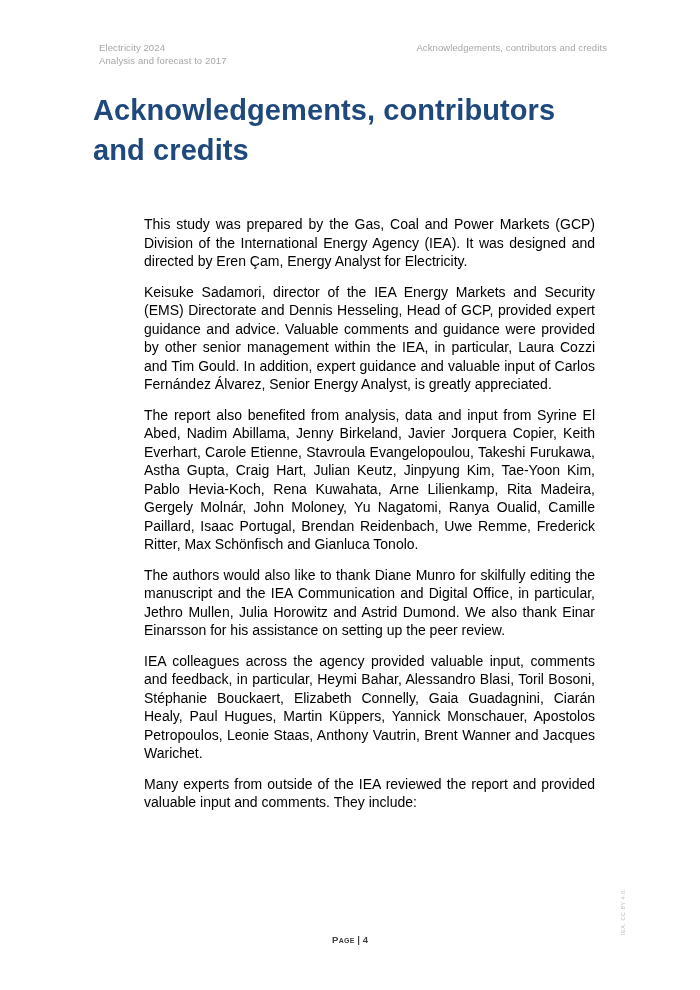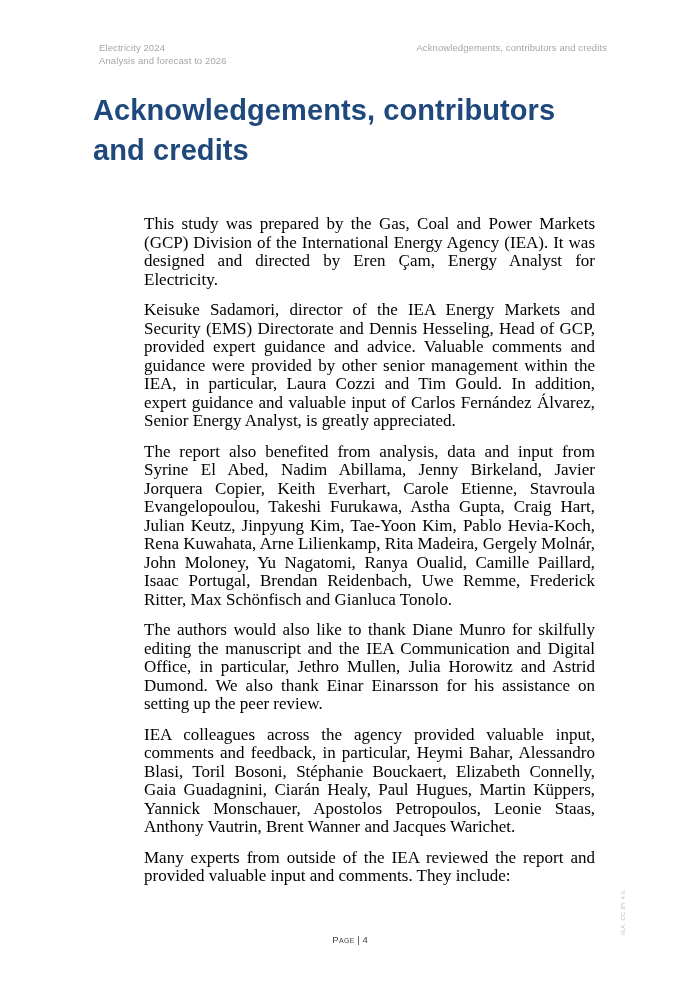--- a/index.html
+++ b/index.html
@@ -48,34 +48,34 @@
       letter-spacing: 0.1px;
     }
     .body-text {
       position: absolute;
       left: 144px;
       top: 215px;
       width: 463px;
     }
     .body-text p {
       margin: 0 12px 12px 0;
-      font-size: 17px;
+      font-size: 14px;
       line-height: 18.5px;
       text-align: justify;
       color: #000000;
-      font-family: Liberation Serif, serif;
     }
     .page-footer {
       position: absolute;
       left: 0;
       width: 700px;
       top: 934px;
       text-align: center;
       font-size: 9.5px;
       color: #404040;
+      font-weight: bold;
     }
     .page-footer .sc {
       font-variant: small-caps;
       letter-spacing: 0.3px;
     }
     .license-vertical {
       position: absolute;
       left: 620px;
       top: 935px;
       transform: rotate(-90deg);
@@ -84,21 +84,21 @@
       color: #bfbfbf;
       white-space: nowrap;
       letter-spacing: 0.5px;
     }
   </style>
 </head>
 <body>
 
 <div class="running-header-left">
   <div>Electricity 2024</div>
-  <div>Analysis and forecast to 2026</div>
+  <div>Analysis and forecast to 2017</div>
 </div>
 
 <div class="running-header-right">Acknowledgements, contributors and credits</div>
 
 <h1 class="page-title">Acknowledgements, contributors and credits</h1>
 
 <div class="body-text">
   <p>This study was prepared by the Gas, Coal and Power Markets (GCP) Division of the International Energy Agency (IEA). It was designed and directed by Eren Çam, Energy Analyst for Electricity.</p>
   <p>Keisuke Sadamori, director of the IEA Energy Markets and Security (EMS) Directorate and Dennis Hesseling, Head of GCP, provided expert guidance and advice. Valuable comments and guidance were provided by other senior management within the IEA, in particular, Laura Cozzi and Tim Gould. In addition, expert guidance and valuable input of Carlos Fernández Álvarez, Senior Energy Analyst, is greatly appreciated.</p>
   <p>The report also benefited from analysis, data and input from Syrine El Abed, Nadim Abillama, Jenny Birkeland, Javier Jorquera Copier, Keith Everhart, Carole Etienne, Stavroula Evangelopoulou, Takeshi Furukawa, Astha Gupta, Craig Hart, Julian Keutz, Jinpyung Kim, Tae-Yoon Kim, Pablo Hevia-Koch, Rena Kuwahata, Arne Lilienkamp, Rita Madeira, Gergely Molnár, John Moloney, Yu Nagatomi, Ranya Oualid, Camille Paillard, Isaac Portugal, Brendan Reidenbach, Uwe Remme, Frederick Ritter, Max Schönfisch and Gianluca Tonolo.</p>

